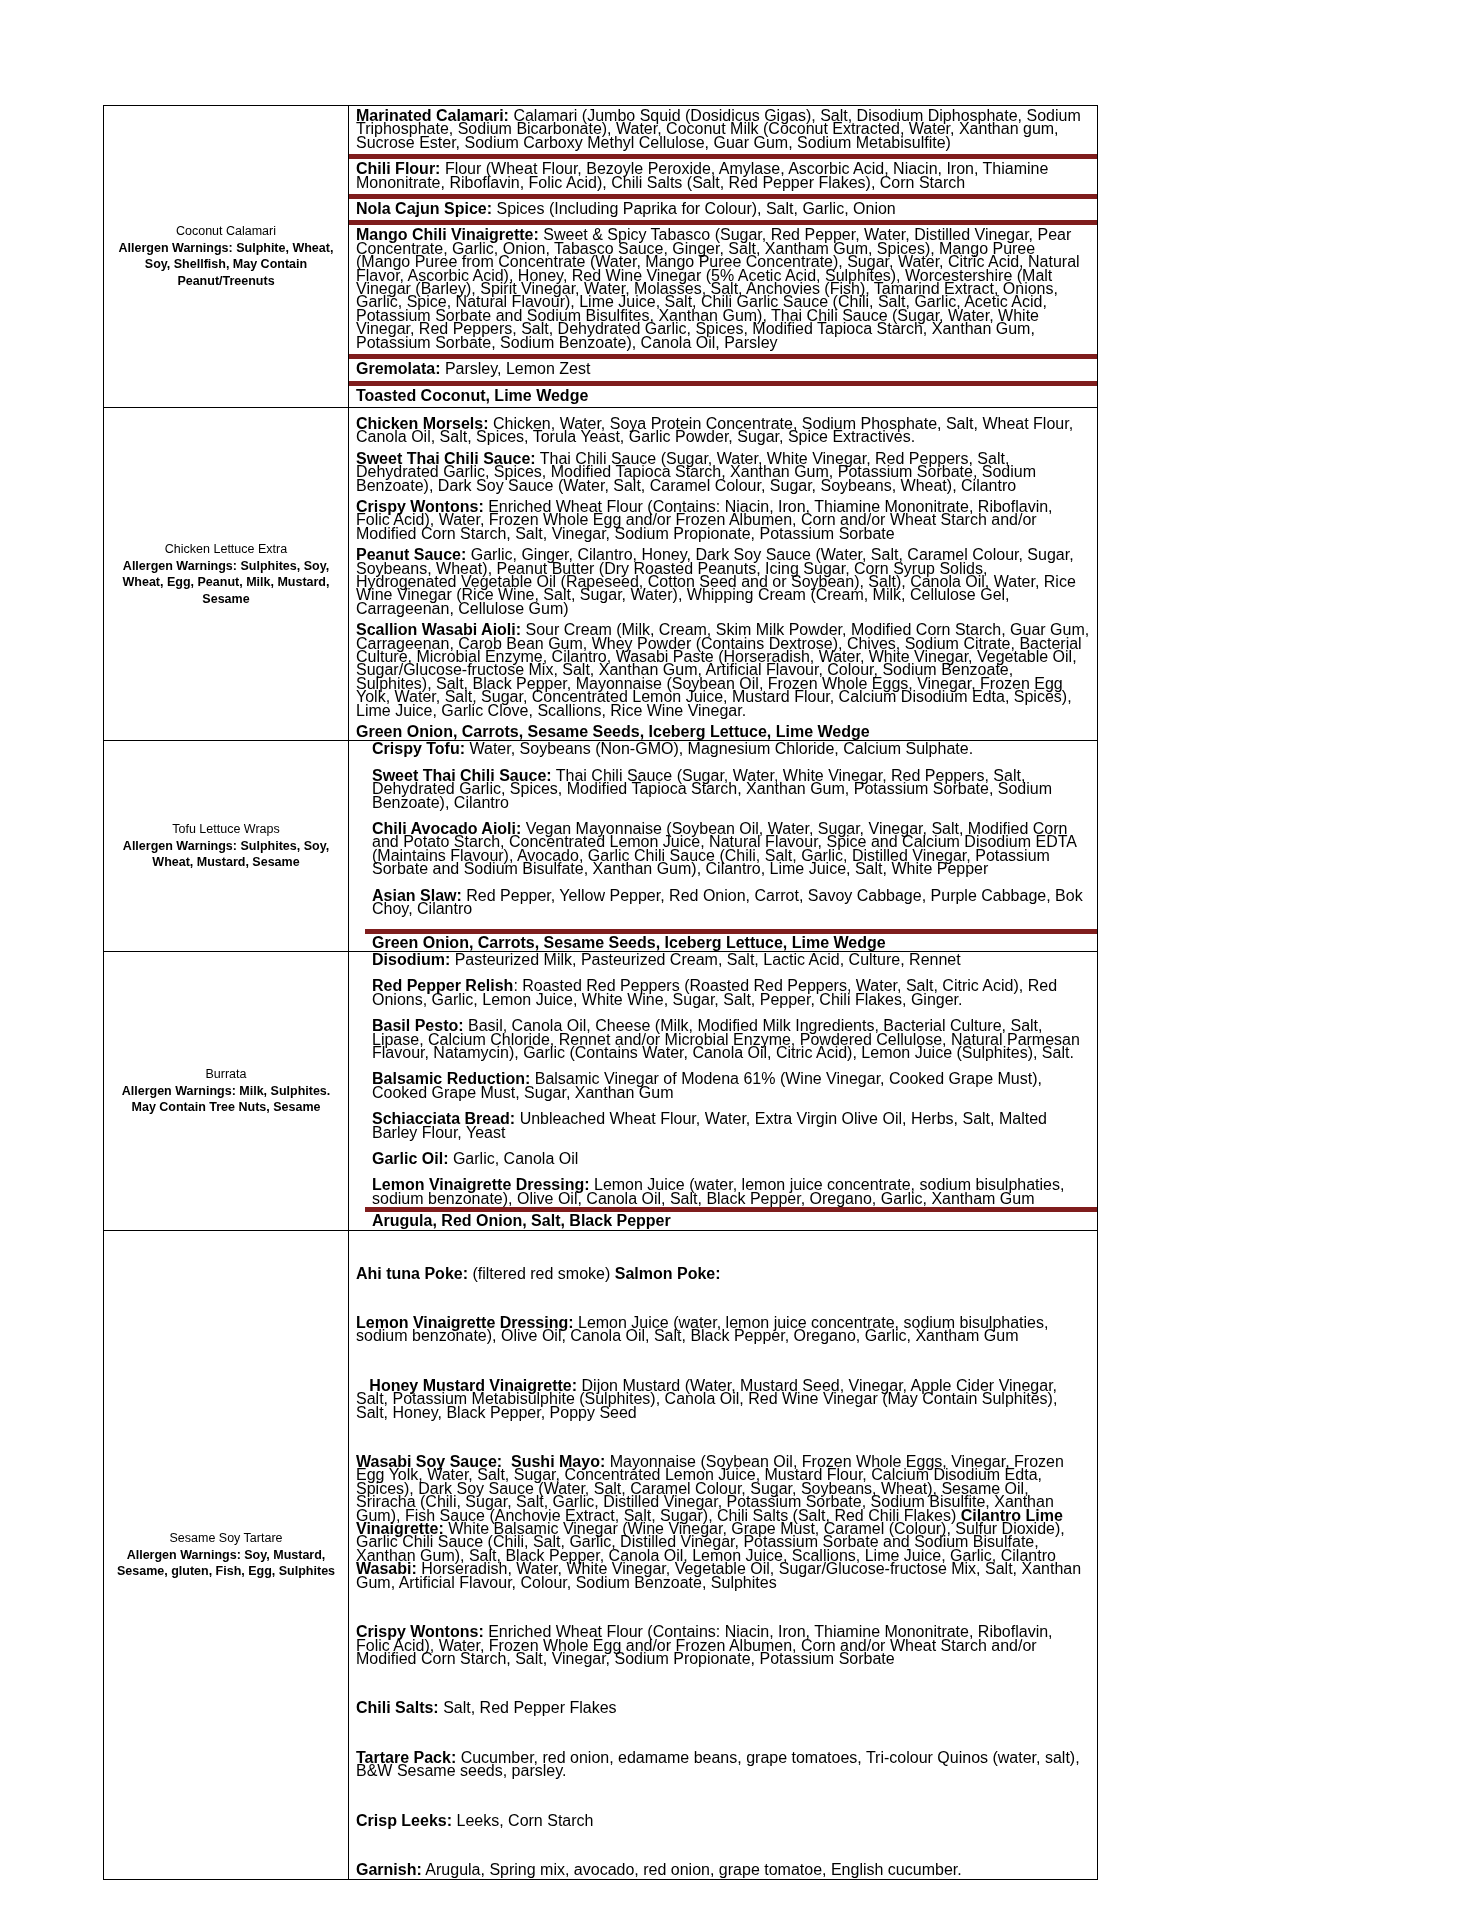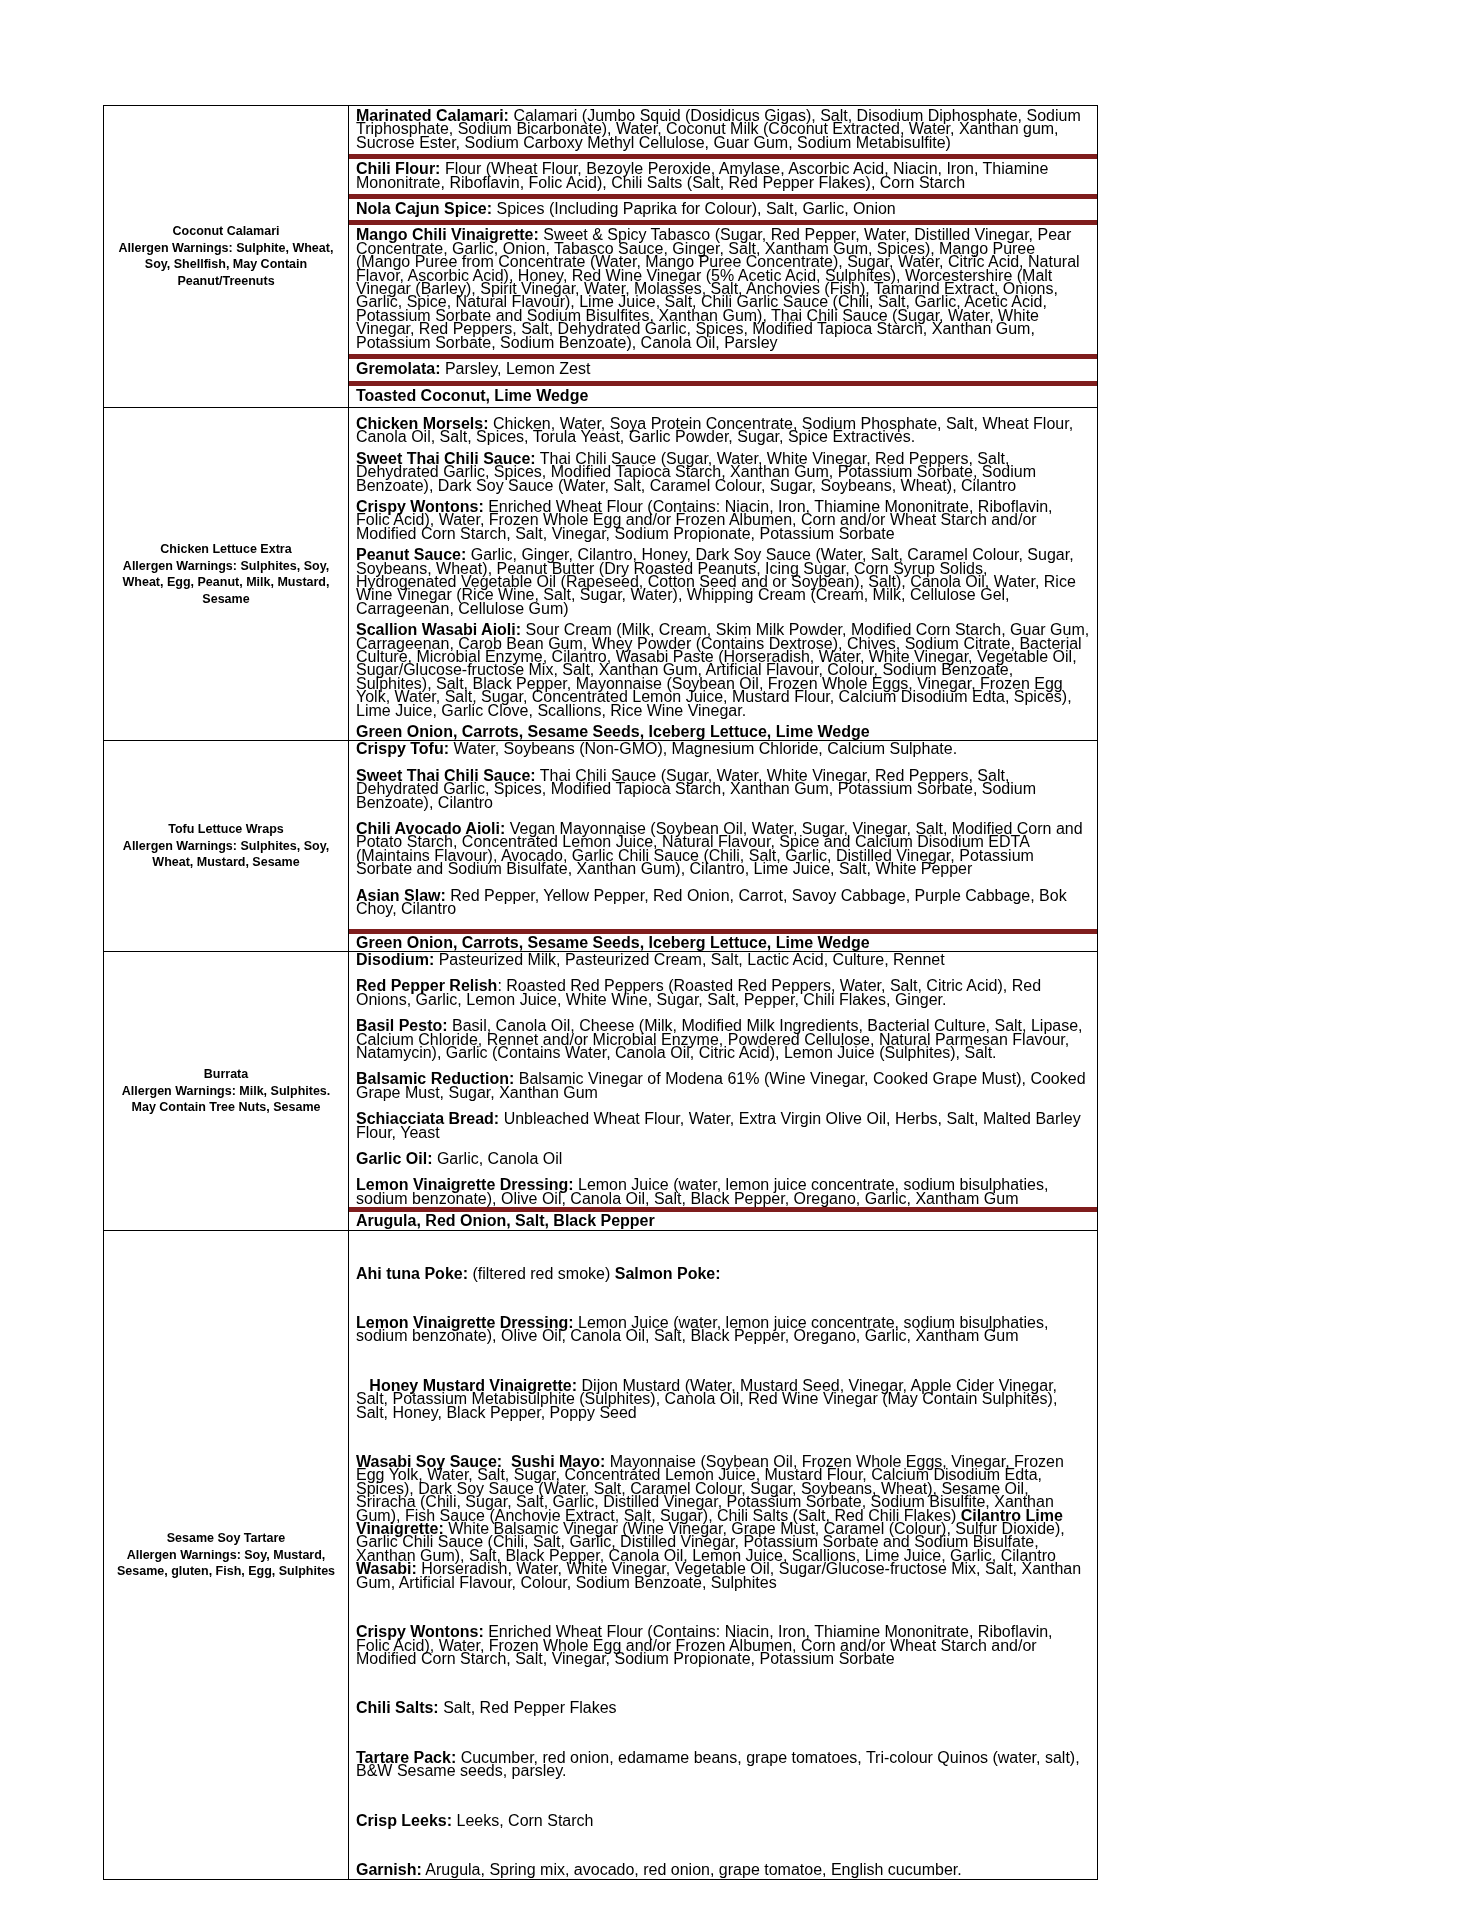--- a/index.html
+++ b/index.html
@@ -15,34 +15,34 @@
     position: absolute; left: 103px; top: 105px; width: 995px;
     border-collapse: collapse; table-layout: fixed;
   }
   .allergen-table td { border: 1px solid #000; vertical-align: top; }
 
   td.dish-cell {
     width: 245px; vertical-align: middle; text-align: center;
     font-weight: bold; font-size: 12.5px; line-height: 1.32;
     padding: 4px 8px;
   }
-  .dish-name { font-weight: bold; }
+  .dish-name { font-weight: normal; }
   .dish-allergens { font-weight: bold; }
 
   td.ing-cell { font-size: 16px; line-height: 13.4px; padding: 1px 0 2px; }
   .block { padding: 0 7px; }
   .block .b { font-weight: bold; }
   .block .n { font-weight: normal; }
   .block.rule { border-top: 5px solid #7f1d1d; margin-top: 2px; padding-top: 2px; }
   .block.gap { margin-top: 13px; }
 
   .mode-ruled .block { padding-top: 3px; padding-bottom: 3px; }
   .mode-ruled .block:first-child { padding-top: 2px; }
   .mode-flow .block { padding-top: 8px; padding-bottom: 0; }
-  .mode-spaced .block { padding-bottom: 0; }
+  .mode-spaced .block { padding-bottom: 0; margin-left: 16px; }
   .mode-tight .block { padding-top: 1px; padding-bottom: 1px; margin-top: 34px; }
 
   tr.r0 { height: 222px; }
   tr.r1 { height: 224px; }
   tr.r2 { height: 161px; }
   tr.r3 { height: 243px; }
   tr.r4 { height: 285px; }
 </style>
 </head>
 <body>

